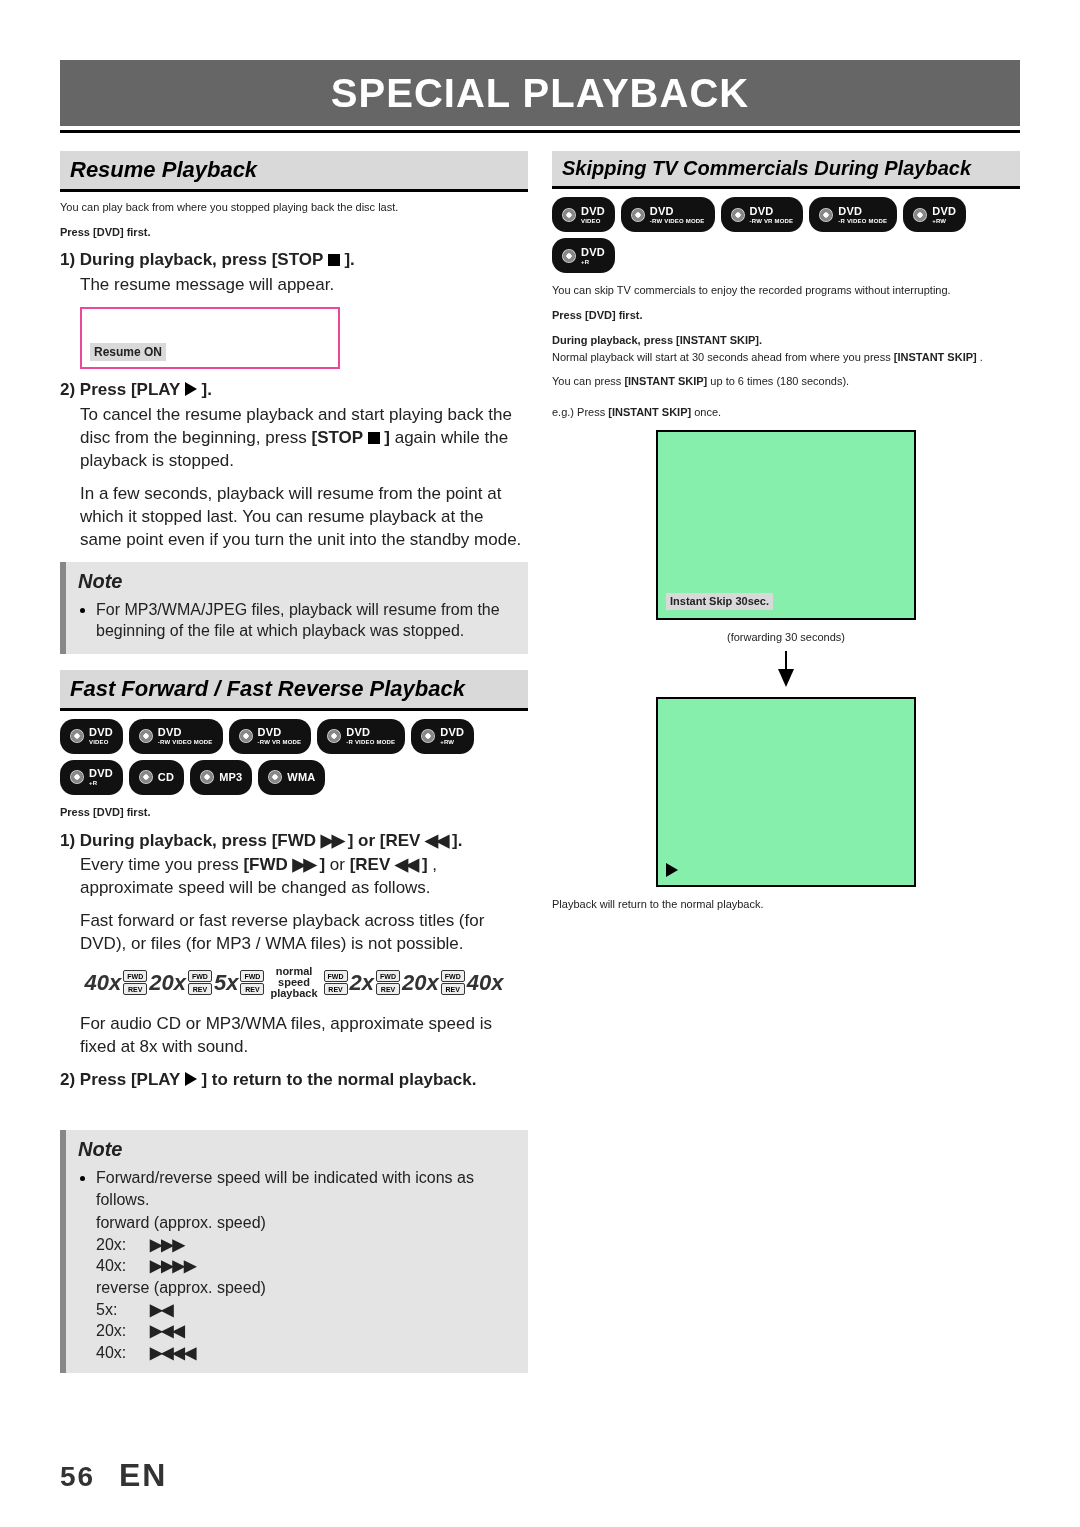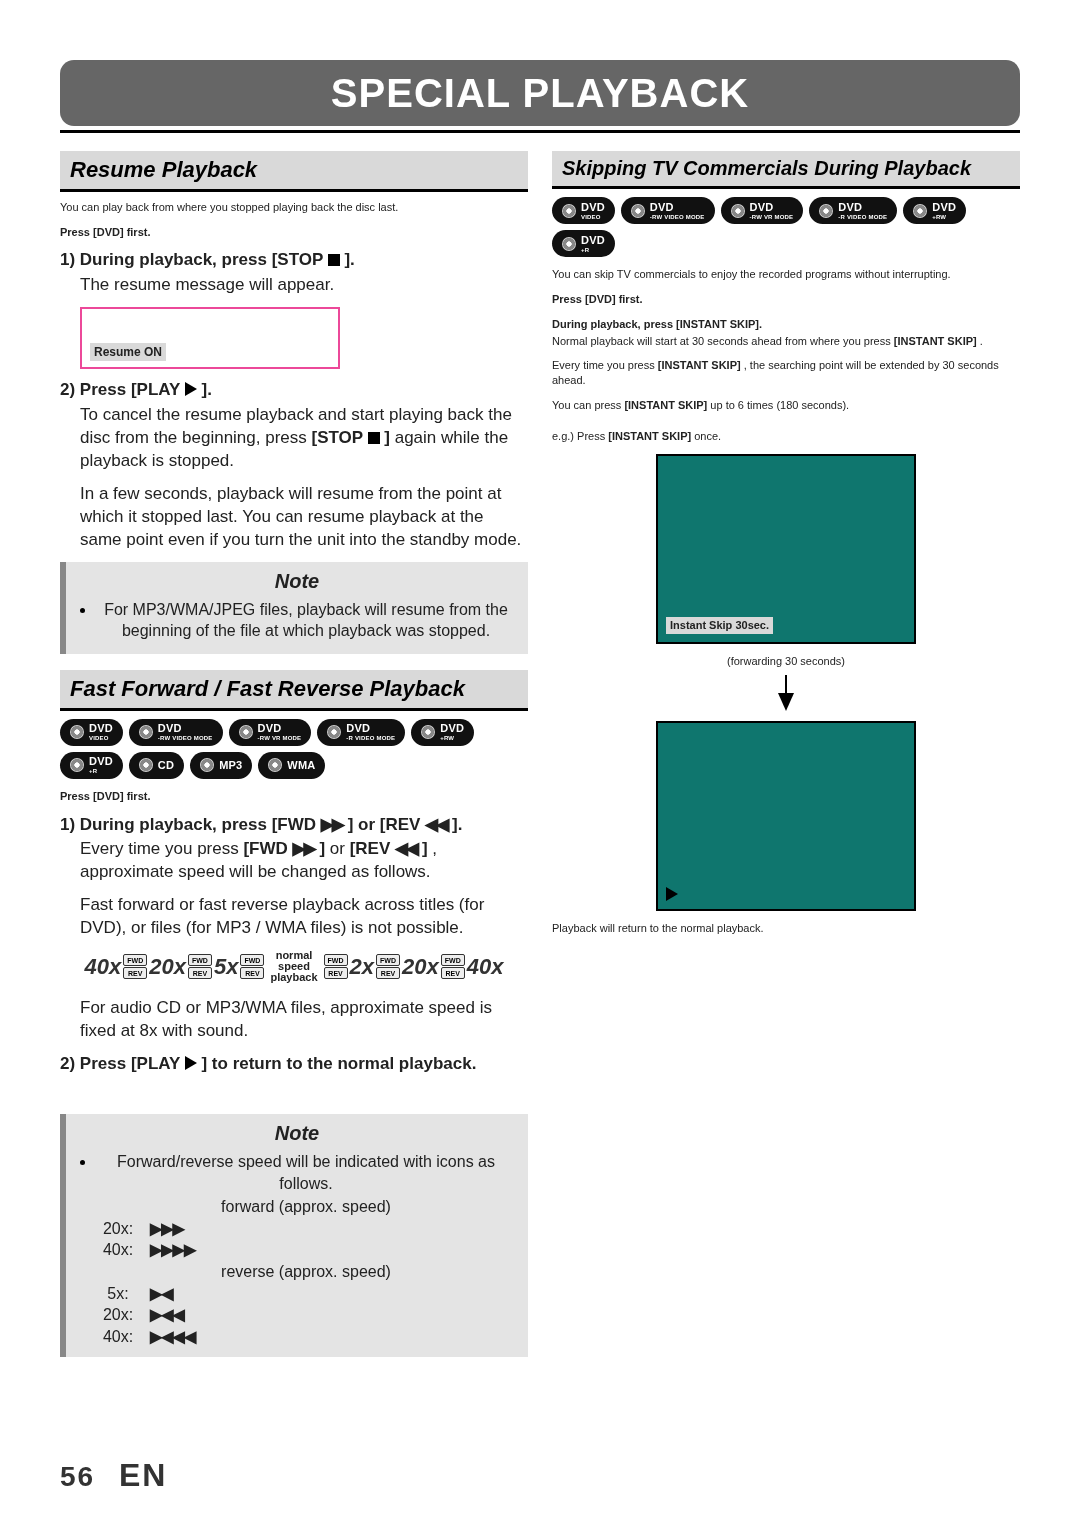--- a/index.html
+++ b/index.html
@@ -31,21 +31,20 @@
   }
   .titleband{
     background:var(--band);
     color:#fff;
     font-weight:800;
     letter-spacing:1px;
     font-size:40px;
     text-align:center;
     padding:6px 0;
     margin-bottom:4px;
-    border-radius:14px;
   }
   .toprule{border-top:3px solid var(--rule);height:0;margin-bottom:18px}
   .cols{display:flex;gap:24px}
   .col{flex:1;min-width:0}
   h2.section{
     margin:0 0 8px 0;
     background:var(--heading-bg);
     font-size:22px;
     font-weight:800;
     font-style:italic;
@@ -65,32 +64,31 @@
   .resume-msg{
     position:absolute;left:8px;bottom:6px;
     background:var(--heading-bg);font-size:12px;font-weight:600;padding:1px 4px;
   }
 
   .note{
     border-left:6px solid var(--noteborder);
     background:var(--notebg);
     padding:6px 12px 10px 12px;
     margin:6px 0 16px 0;
-    text-align:center;
   }
   .note .ntitle{font-weight:800;font-style:italic;font-size:20px;margin-bottom:4px}
   .note ul{margin:0;padding-left:18px;font-size:16px}
   .note li{margin-bottom:2px}
   .note li::marker{color:#000}
 
   
   .badge-row{display:flex;flex-wrap:wrap;gap:6px;margin:6px 0 10px 0}
   .badge{
     background:var(--badge);color:#fff;border-radius:14px;
-    height:27px;display:flex;align-items:center;padding:0 10px;
+    height:35px;display:flex;align-items:center;padding:0 10px;
     font-weight:800;font-size:11px;line-height:1;gap:5px;
     font-family:Arial,sans-serif; letter-spacing:.2px;
   }
   .badge .disc{
     width:14px;height:14px;border-radius:50%;background:
       radial-gradient(circle,#fff 0 25%,#888 28% 60%,#ccc 62% 100%);
     flex:0 0 auto;
   }
   .badge .lab{display:flex;flex-direction:column;align-items:flex-start}
   .badge .top{font-size:11px;line-height:1}
@@ -109,21 +107,21 @@
   }
 
   
   .sptbl{margin-left:0}
   .sprow{display:flex;align-items:center;gap:10px;font-size:16px}
   .sprow .lbl{width:44px}
   .spicon{font-family:Arial;font-weight:800;letter-spacing:-1px}
 
   
   .tv{
-    width:260px;height:190px;border:2px solid #000;background:#0f766e;
+    width:260px;height:190px;border:2px solid #000;background:#86efac;
     position:relative;margin:4px auto 10px auto;
   }
   .tv .msg{
     position:absolute;left:8px;bottom:8px;background:var(--heading-bg);
     font-size:11px;font-weight:600;padding:1px 4px;
   }
   .tv .playicon{
     position:absolute;left:8px;bottom:8px;
     width:0;height:0;border-left:12px solid #000;border-top:7px solid transparent;border-bottom:7px solid transparent;
   }
@@ -413,25 +411,20 @@
       <p>You can skip TV commercials to enjoy the recorded programs without interrupting.</p>
       <p class="bold">Press [DVD] first.</p>
 
       <p class="bold" style="margin-bottom:2px">During playback, press [INSTANT SKIP].</p>
       <p>
         <span>Normal playback will start at 30 seconds ahead from where you press </span>
         <span class="bold">[INSTANT SKIP]</span>
         <span>.</span>
       </p>
 
-      <p>
-        <span>Every time you press </span>
-        <span class="bold">[INSTANT SKIP]</span>
-        <span>, the searching point will be extended by 30 seconds ahead.</span>
-      </p>
 
       <p>
         <span>You can press </span>
         <span class="bold">[INSTANT SKIP]</span>
         <span> up to 6 times (180 seconds).</span>
       </p>
 
       <p style="margin-top:16px">
         <span>e.g.) Press </span>
         <span class="bold">[INSTANT SKIP]</span>

